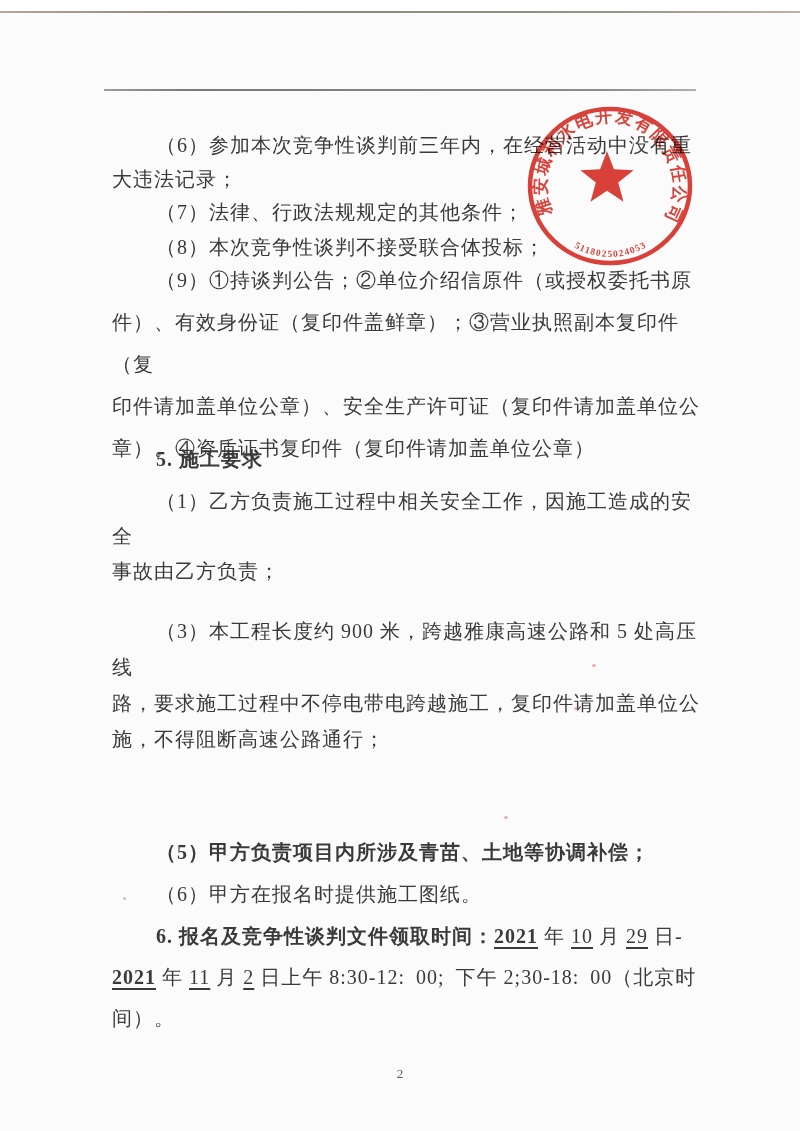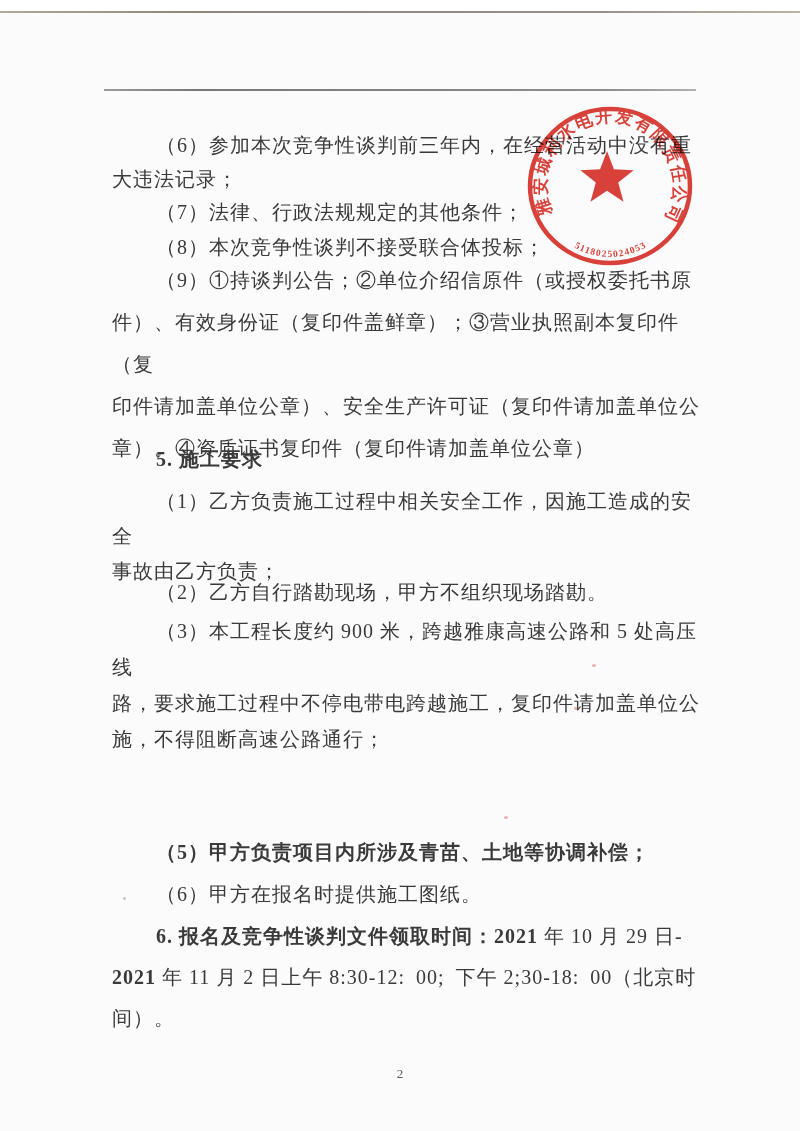--- a/index.html
+++ b/index.html
@@ -26,21 +26,21 @@
   .para-3{top:247px;line-height:42px;}
   .para-4{top:430px;line-height:34px;text-indent:46px;}
   .para-5{top:472px;line-height:35px;}
   .para-6{top:563px;line-height:35px;}
   .para-7{top:601px;line-height:36px;}
   .para-8{top:738px;line-height:40px;}
   .para-9{top:823px;line-height:35px;font-weight:bold;}
   .para-10{top:865px;line-height:35px;}
   .para-11{top:904px;line-height:41px;text-indent:52px;}
   .b{font-weight:bold;text-align:center;}
-  .u{text-underline-offset:4px;text-decoration-thickness:1.5px;}
+  .u{text-decoration:underline;text-underline-offset:4px;text-decoration-thickness:1.5px;}
   .page-number{
     position:absolute;top:1066px;left:0;width:800px;text-align:center;
     font-size:13px;color:#575766;letter-spacing:0;
   }
   .seal{
     position:absolute;left:518px;top:99px;width:184px;height:176px;
     opacity:0.88;mix-blend-mode:multiply;
   }
   .seal-name{letter-spacing:2px;}
   .speck{position:absolute;border-radius:50%;}
@@ -59,21 +59,20 @@
   <div class="scan-line"></div>
   <div class="header-rule"></div>
 
   <div class="doc">
       <p class="para para-0"><span>（6）参加本次竞争性谈判前三年内，在经营活动中没有重</span><br><span>大违法记录；</span></p>
       <p class="para para-1"><span>（7）法律、行政法规规定的其他条件；</span></p>
       <p class="para para-2"><span>（8）本次竞争性谈判不接受联合体投标；</span></p>
       <p class="para para-3"><span>（9）①持谈判公告；②单位介绍信原件（或授权委托书原</span><br><span>件）、有效身份证（复印件盖鲜章）；③营业执照副本复印件（复</span><br><span>印件请加盖单位公章）、安全生产许可证（复印件请加盖单位公</span><br><span>章）。④资质证书复印件（复印件请加盖单位公章）</span></p>
       <p class="para para-4"><span class="b">5. 施工要求</span></p>
       <p class="para para-5"><span>（1）乙方负责施工过程中相关安全工作，因施工造成的安全</span><br><span>事故由乙方负责；</span></p>
-      <p class="para para-6"><span>（2）乙方自行踏勘现场，甲方不组织现场踏勘。</span></p>
       <p class="para para-7"><span>（3）本工程长度约 900 米，跨越雅康高速公路和 5 处高压线</span><br><span>路，要求施工过程中不停电带电跨越施工，复印件请加盖单位公</span><br><span>施，不得阻断高速公路通行；</span></p>
       <p class="para para-9"><span>（5）甲方负责项目内所涉及青苗、土地等协调补偿；</span></p>
       <p class="para para-10"><span>（6）甲方在报名时提供施工图纸。</span></p>
       <p class="para para-11"><span class="b">6. 报名及竞争性谈判文件领取时间：</span><span class="b u">2021</span><span> 年 </span><span class="u">10</span><span> 月 </span><span class="u">29</span><span> 日-</span><br><span class="b u">2021</span><span> 年 </span><span class="u">11</span><span> 月 </span><span class="u">2</span><span> 日上午 8:30-12: 00; 下午 2;30-18: 00（北京时</span><br><span>间）。</span></p>
     </div>
 
   <svg class="seal" viewBox="0 0 184 176" aria-hidden="true">
     <defs>
       <path id="sealNamePath" d="M 34.5,115 A 64,64 0 1 1 145,122.8"></path>
       <path id="sealNumPath" d="M 49.3,143.7 A 71,71 0 0 0 135.7,142.9"></path>

